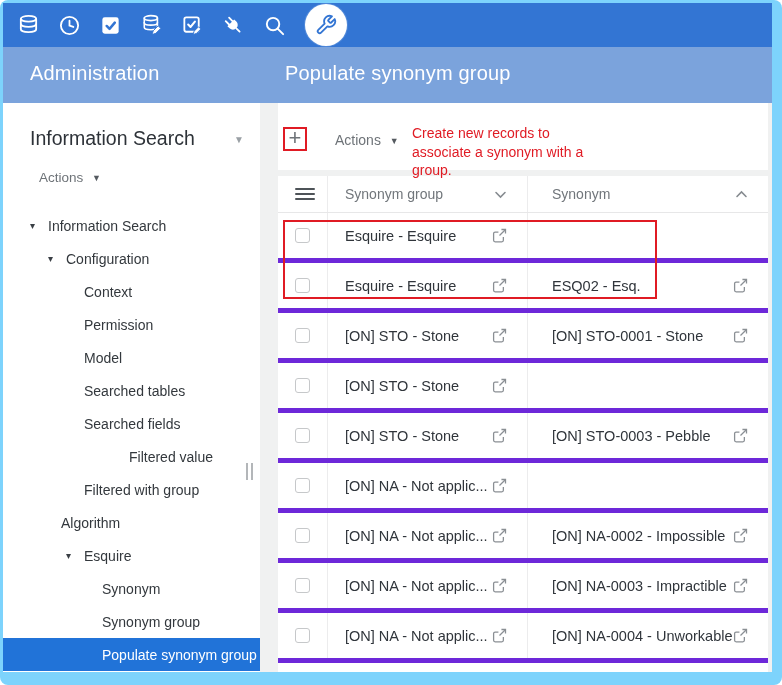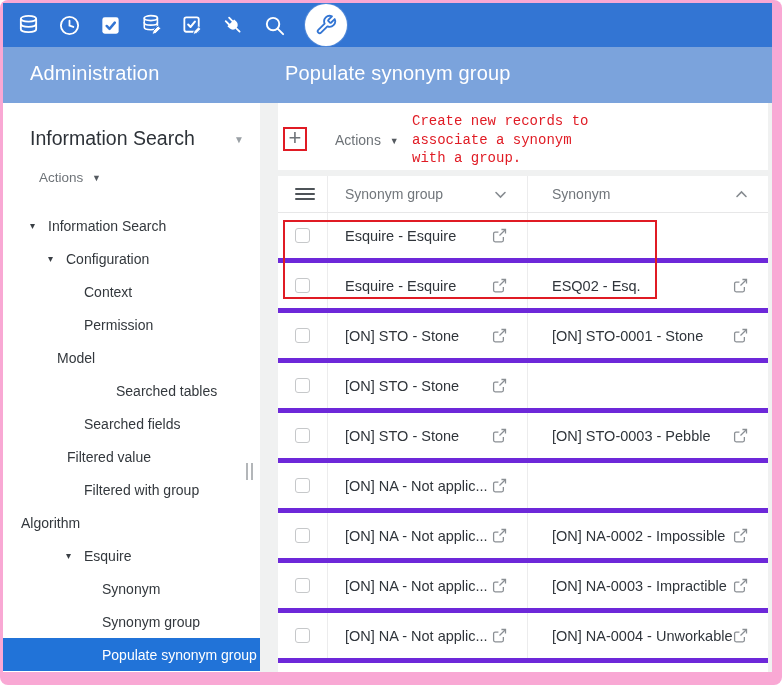--- a/index.html
+++ b/index.html
@@ -1,17 +1,17 @@
 <!DOCTYPE html>
 <html style="--toolbar-bg: #3375d3; --banner-bg: #7ba3dc; --selected-bg: #2173d8; --annotation-red: #e01b24;"><head>
 <meta charset="utf-8">
 <style>
   * { margin:0; padding:0; box-sizing:border-box; }
   html,body { width:782px; height:685px; background:#fff; font-family:"Liberation Sans", sans-serif; }
-  .frame { position:relative; width:782px; height:685px; background:#f9a8d4; border-radius:8px; overflow:hidden; }
+  .frame { position:relative; width:782px; height:685px; background:#7dd3fc; border-radius:8px; overflow:hidden; }
   .app { position:absolute; left:3px; top:3px; width:769px; height:669px; background:#fff; overflow:hidden; }
 
   
   .toolbar { position:relative; z-index:3; height:44px; background:var(--toolbar-bg,#3375d3);
              display:flex; align-items:center; padding-left:13px; gap:16px; }
   .tb-icon { width:25px; height:25px; display:flex; align-items:center; justify-content:center; cursor:pointer; }
   .tb-icon svg { width:23px; height:23px; }
   .tb-circle { width:42px; height:42px; border-radius:50%; background:#fff; display:flex;
                align-items:center; justify-content:center; margin-left:2px; box-shadow:0 0 0 1px rgba(255,255,255,.15); }
   .tb-circle svg { width:22px; height:22px; }
@@ -39,22 +39,22 @@
   .tree-item.selected { background:var(--selected-bg,#2173d8); }
   .tree-item.selected .tree-label { color:#fff; }
   .sb-scrollthumb { position:absolute; left:243px; top:360px; width:7px; height:17px;
                     border-left:2px solid #b3b6b9; border-right:2px solid #b3b6b9; cursor:pointer; }
 
   
   .actions-bar { position:relative; height:67px; background:#fff; }
   .plus-btn { position:absolute; left:7px; top:25px; width:20px; height:22px; font-size:22px; line-height:20px;
               text-align:center; color:#6e7378; cursor:pointer; font-weight:400; }
   .actions-dd { position:absolute; left:57px; top:29px; font-size:14px; color:#6e7378; cursor:pointer; }
-  .red-note { position:absolute; left:134px; top:9px; width:182px; font-size:14px; line-height:1.33;
-              color:var(--annotation-red,#e01b24);font-family:Liberation Mono, monospace; }
+  .red-note { position:absolute; left:134px; top:21px; width:182px; font-size:14px; line-height:1.33;
+              color:var(--annotation-red,#e01b24); }
 
   .table-gap { height:6px; background:#f0f1f1; }
 
   
   .thead, .trow { display:grid; grid-template-columns:50px 200px 1fr; }
   .thead { height:37px; color:#71767b; font-size:14px; border-bottom:1px solid #e7e7e8; }
   .trow  { height:50px; color:#30353b; font-size:14.5px; border-bottom:5px solid #6d28d9; }
   .cell  { display:flex; align-items:center; }
   .c1 { padding-left:17px; border-right:1px solid #ececed; }
   .c2 { padding-left:17px; padding-right:20px; border-right:1px solid #ececed; justify-content:space-between; }
@@ -168,46 +168,46 @@
           <div class="tree-item" style="padding-left: 63px;">
             <span class="tree-arrow" style="visibility: hidden;">▾</span>
             <span class="tree-label">Context</span>
           </div>
 
           <div class="tree-item" style="padding-left: 63px;">
             <span class="tree-arrow" style="visibility: hidden;">▾</span>
             <span class="tree-label">Permission</span>
           </div>
 
-          <div class="tree-item" style="padding-left: 36px;">
+          <div class="tree-item" style="padding-left: 63px;">
             <span class="tree-arrow" style="visibility: hidden;">▾</span>
             <span class="tree-label">Model</span>
           </div>
 
-          <div class="tree-item" style="padding-left: 95px;">
+          <div class="tree-item" style="padding-left: 63px;">
             <span class="tree-arrow" style="visibility: hidden;">▾</span>
             <span class="tree-label">Searched tables</span>
           </div>
 
           <div class="tree-item" style="padding-left: 63px;">
             <span class="tree-arrow" style="visibility: hidden;">▾</span>
             <span class="tree-label">Searched fields</span>
           </div>
 
-          <div class="tree-item" style="padding-left: 46px;">
+          <div class="tree-item" style="padding-left: 63px; margin-left: 45px;">
             <span class="tree-arrow" style="visibility: hidden;">▾</span>
             <span class="tree-label">Filtered value</span>
           </div>
 
           <div class="tree-item" style="padding-left: 63px;">
             <span class="tree-arrow" style="visibility: hidden;">▾</span>
             <span class="tree-label">Filtered with group</span>
           </div>
 
-          <div class="tree-item" style="">
+          <div class="tree-item" style=" margin-left: 40px;">
             <span class="tree-arrow" style="visibility: hidden;">▾</span>
             <span class="tree-label">Algorithm</span>
           </div>
 
           <div class="tree-item" style="padding-left: 63px;">
             <span class="tree-arrow">▾</span>
             <span class="tree-label">Esquire</span>
           </div>
 
           <div class="tree-item" style="padding-left: 81px;">

